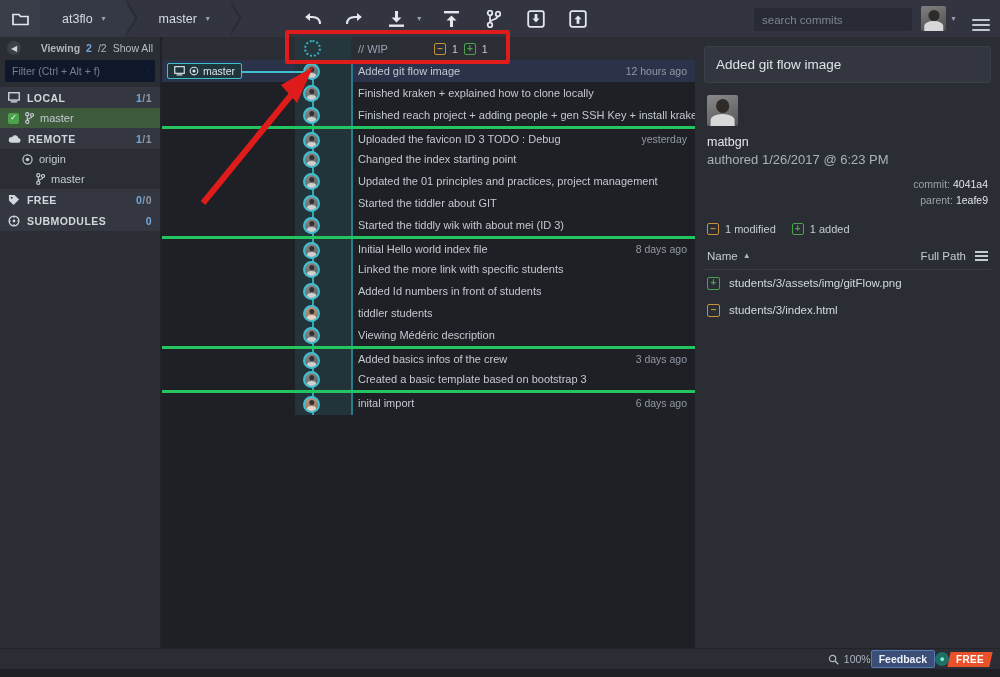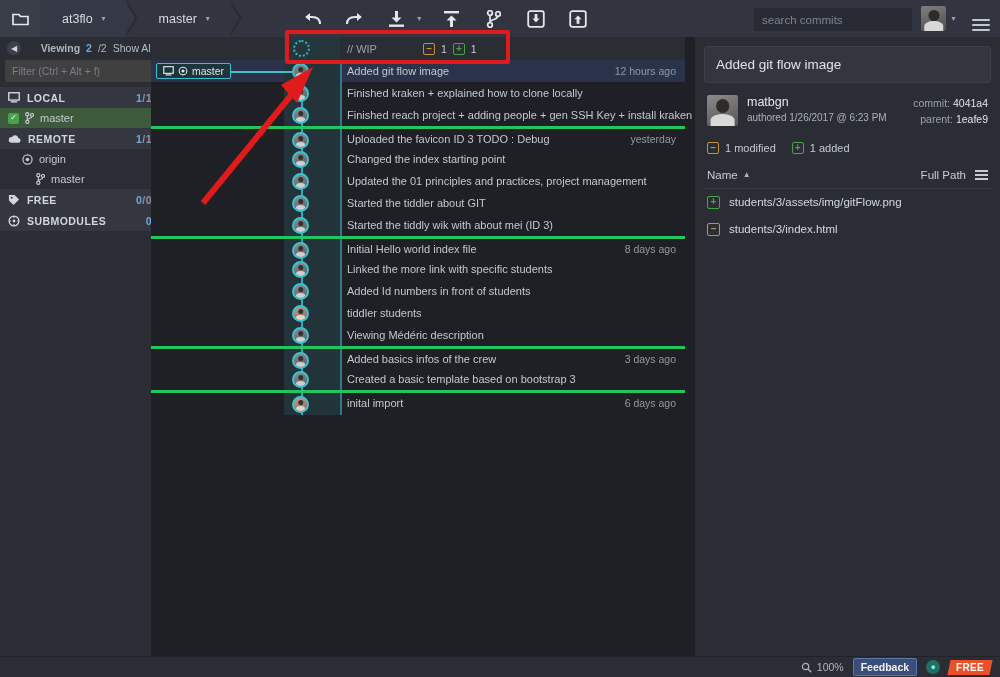--- a/index.html
+++ b/index.html
@@ -91,21 +91,21 @@
   }
   .back-circle {
     width: 14px; height: 14px; border-radius: 50%; background: #3c404b;
     display: flex; align-items: center; justify-content: center;
     font-size: 8px; color: #cfd4dc;
   }
   .sb-head .viewing { margin-left: auto; font-weight: bold; }
   .sb-head b { color: #6fa8dc; font-weight: 700; }
   .sb-head .showall { color: #b6bcc6; }
   .sb-filter {
-    height: 22px; margin: 1px 5px 5px; background: #404040; border-radius: 2px;
+    height: 22px; margin: 1px 5px 5px; background: #0f172a; border-radius: 2px;
     display: flex; align-items: center; padding: 0 7px;
   }
   .sb-filter input {
     flex: 1; background: transparent; border: none; outline: none;
     font-size: 10.5px; color: #c3c8d1; font-family: inherit;
   }
   .sb-filter input::placeholder { color: #777e8a; }
   .sb-group {
     height: 21px; display: flex; align-items: center; gap: 7px; padding: 0 8px;
     font-size: 10.5px; font-weight: 700; letter-spacing: .45px; color: #d2d7de;
@@ -121,21 +121,21 @@
   .sb-item.indent1 { padding-left: 22px; }
   .sb-item.indent2 { padding-left: 36px; }
   .chk {
     width: 11px; height: 11px; border-radius: 2px; background: #4aa34a;
     display: flex; align-items: center; justify-content: center;
     font-size: 8px; color: #fff; line-height: 1;
   }
 
   
   .commits {
-    position: absolute; left: 151px; top: 37px; width: 534px; height: 619px;
+    position: absolute; left: 162px; top: 37px; width: 534px; height: 619px;
     background: #1e2025;
   }
   .wipbar {
     height: 23px; background: #2b2d35; display: flex; align-items: center;
     position: relative;
   }
   .wip-dot {
     position: absolute; left: 142px; width: 17px; height: 17px; border-radius: 50%;
     border: 2px dotted #35b8c4;
   }
@@ -203,35 +203,35 @@
 
   
   .detail {
     position: absolute; left: 695px; top: 37px; width: 305px; height: 619px;
     background: #2b2d35; padding: 9px;
   }
   .d-title {
     background: #33363f; border: 1px solid #3b3f49; border-radius: 3px;
     padding: 10px 11px; font-size: 13.5px; color: #dfe3e9; margin-bottom: 12px;
   }
-  .d-author { display: flex; align-items: flex-start; gap: 9px; padding: 0 3px; }
+  .d-author { display: flex; align-items: flex-start; gap: 9px; padding: 0 3px; flex-direction: column; }
   .d-av {
     width: 31px; height: 31px; border-radius: 2px; overflow: hidden; position: relative;
     background: linear-gradient(160deg,#8a8a8a,#565656); flex: none;
   }
   .d-av::before {
     content: ""; position: absolute; left: 50%; top: 14%; width: 44%; height: 44%;
     transform: translateX(-50%); border-radius: 50%; background: #2f2b29;
   }
   .d-av::after {
     content: ""; position: absolute; left: 50%; bottom: 0; width: 80%; height: 40%;
     transform: translateX(-50%); border-radius: 48% 48% 0 0; background: #d9d9d9;
   }
   .d-name { font-size: 12.5px; color: #e2e6ec; }
-  .d-auth { font-size: 10px; color: #aab0ba; margin-top: 3px; }
+  .d-auth { font-size: 13px; color: #aab0ba; margin-top: 3px; }
   .d-hashes { margin-left: auto; text-align: right; font-size: 10.5px; color: #9aa1ac; line-height: 1.55; }
   .d-hashes b { color: #dfe3e9; font-weight: 400; }
   .d-stats {
     display: flex; align-items: center; gap: 16px; margin: 14px 3px 10px;
     font-size: 11px; color: #c6cbd3;
   }
   .d-stats span { display: flex; align-items: center; gap: 6px; }
   .d-colhead {
     display: flex; align-items: center; padding: 5px 3px 7px;
     font-size: 11.5px; color: #c6cbd3; border-bottom: 1px solid #3a3d46;
@@ -245,24 +245,24 @@
     font-size: 11.5px; color: #d3d8e0;
   }
   .fbdg { width: 13px; height: 13px; border-radius: 2px; display: flex;
           align-items: center; justify-content: center; font-size: 10px;
           font-weight: 700; line-height: 1; flex: none; }
   .fbdg.add { border: 1.5px solid #4aa34a; color: #4aa34a; }
   .fbdg.mod { border: 1.5px solid #c8903a; color: #c8903a; }
 
   
   .statusbar {
-    position: absolute; left: 0; bottom: 0; width: 1000px; height: 21px;
+    position: absolute; left: 0; bottom: 8px; width: 1000px; height: 21px;
     background: #2b2d35; border-top: 1px solid #212329;
     display: flex; align-items: center; justify-content: flex-end;
-    gap: 9px; padding-right: 9px; font-size: 10.5px; color: #aeb4be;
+    gap: 0; padding-right: 9px; font-size: 10.5px; color: #aeb4be;
   }
   .zoomlvl { display: flex; align-items: center; gap: 5px; }
   .feedback-btn {
     background: #3b4e78; border: 1px solid #5878b4; border-radius: 2px;
     color: #eef2f8; font-size: 10.5px; font-weight: 700; padding: 2px 7px;
   }
   .free-badge {
     background: #e8512a; color: #fff; font-size: 10px; font-weight: 700;
     padding: 2px 7px; transform: skewX(-12deg); letter-spacing: .3px;
   }

